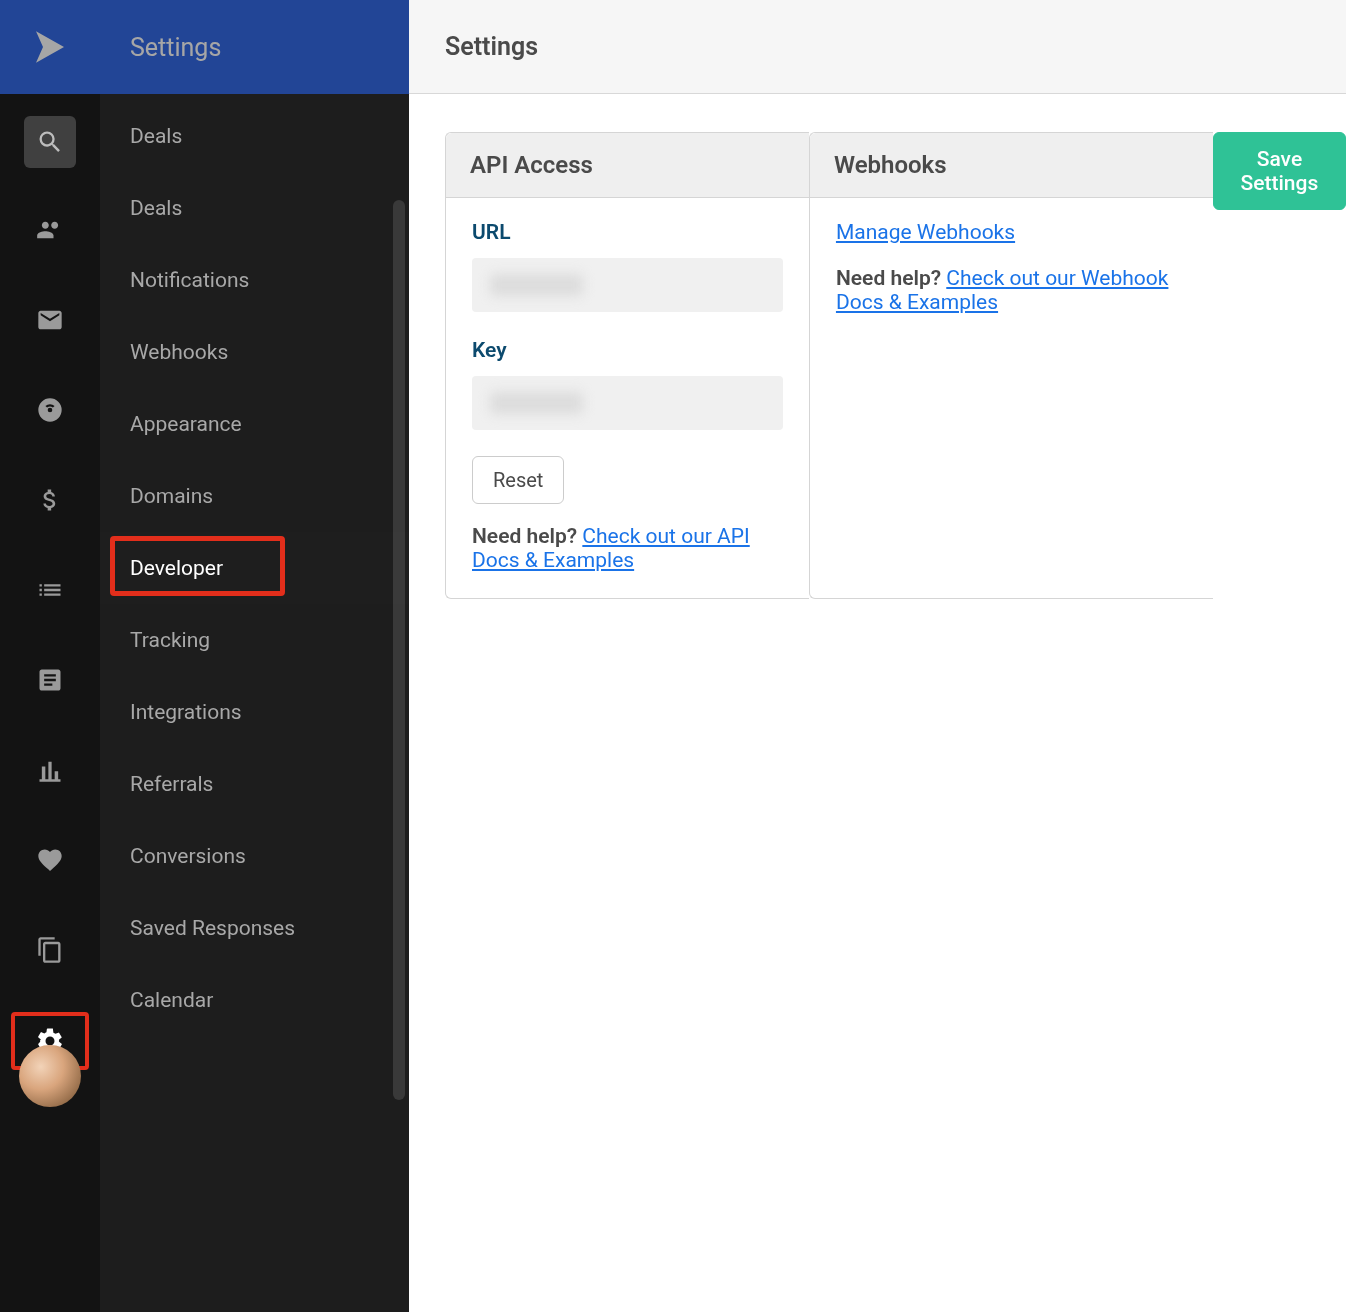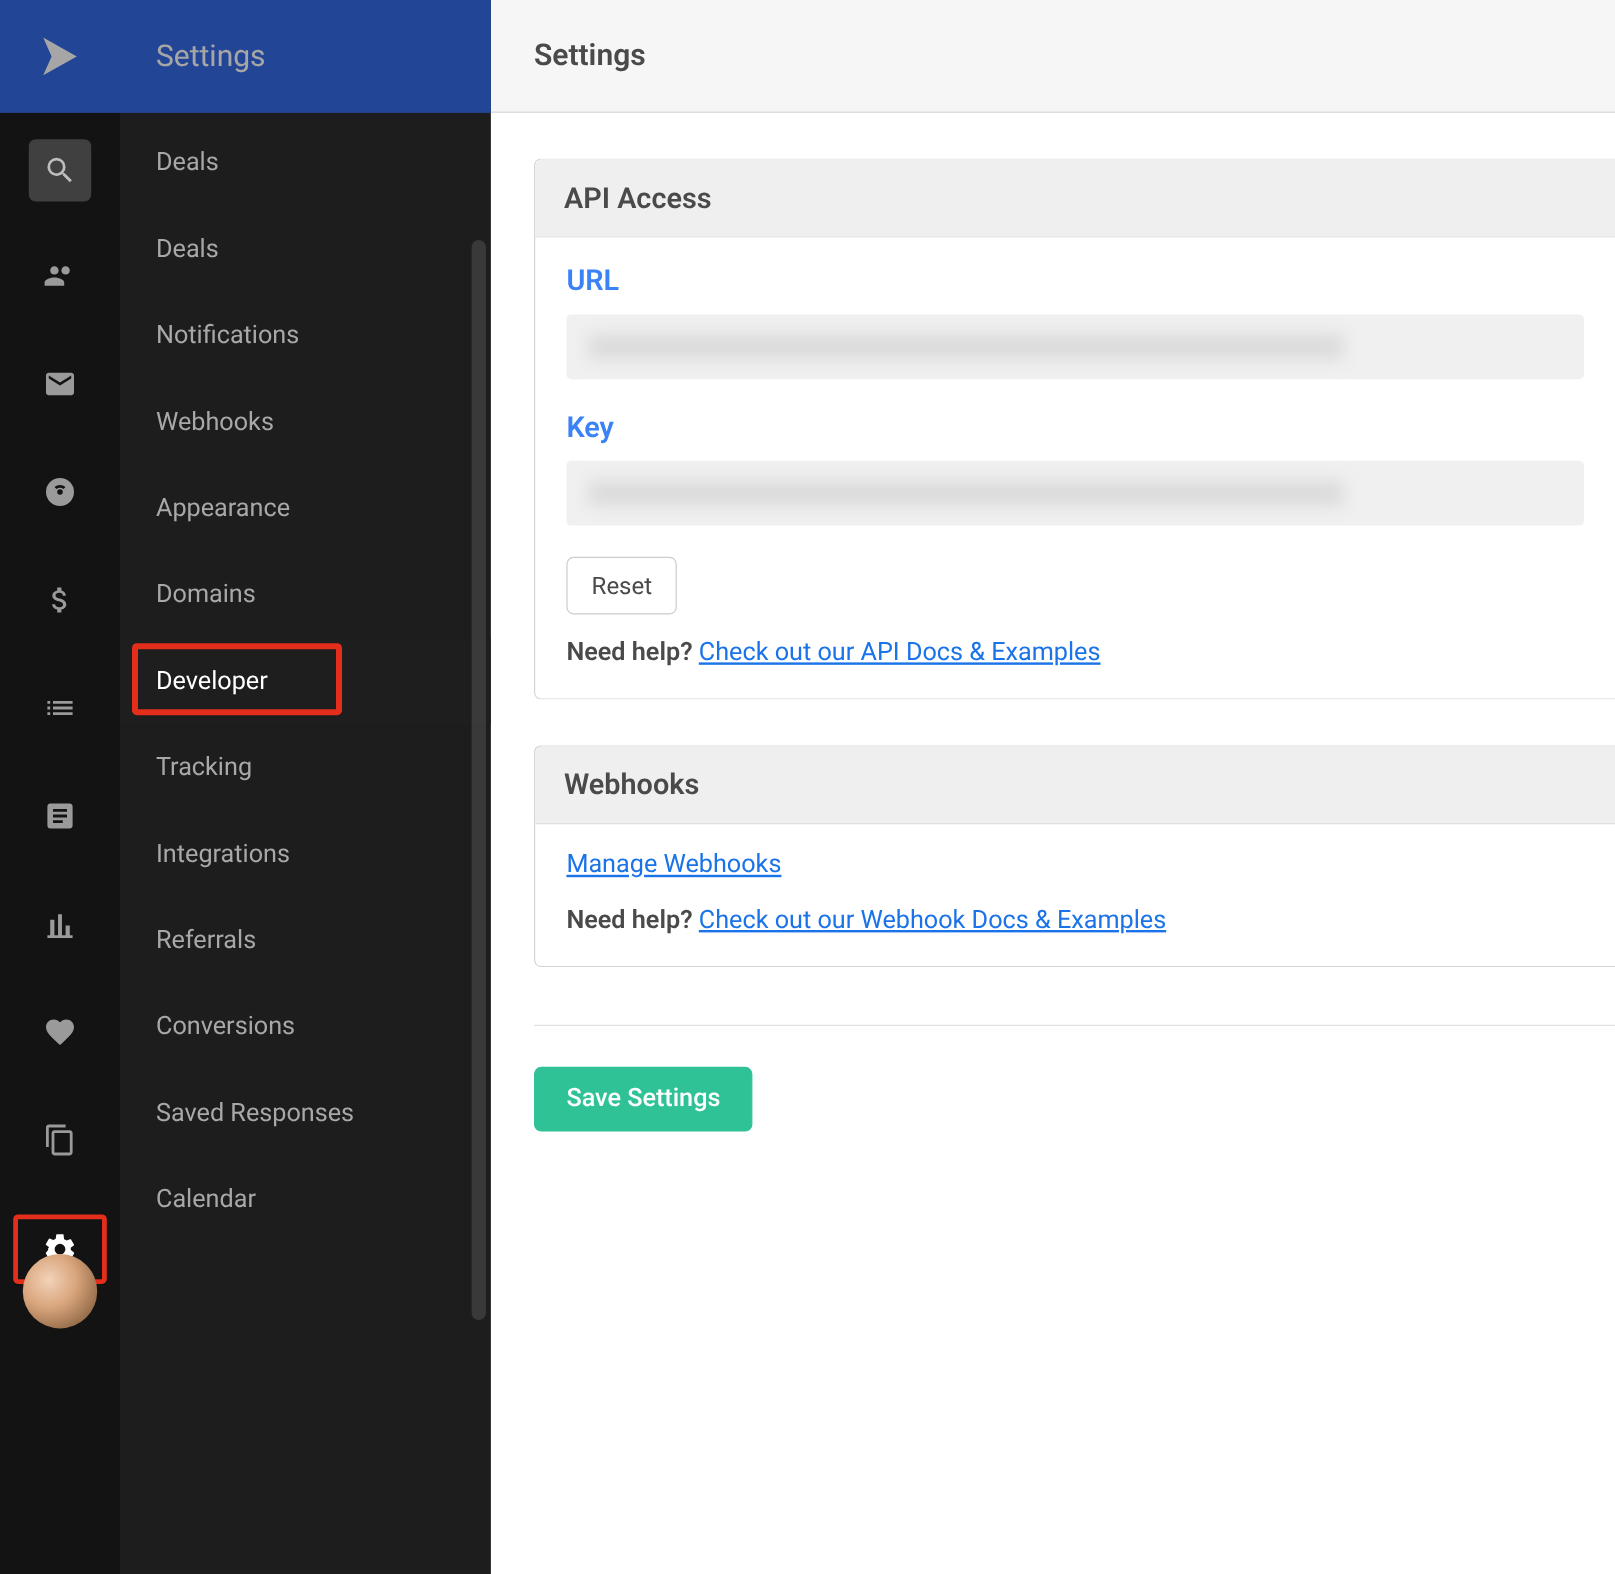--- a/index.html
+++ b/index.html
@@ -189,21 +189,21 @@
       padding-left: 36px;
     }
     .main-header span {
       font-size: 25px;
       font-weight: 600;
       color: #4a4a4a;
     }
     .main-body {
       padding: 38px 0 0 36px;
       display: flex;
-      flex-direction: column;
+      flex-direction: row;
     }
     .card {
       border: 1px solid #d5d5d5;
       border-radius: 6px 0 0 6px;
       border-right: none;
       margin-bottom: 38px;
       background: #ffffff;
     }
     .card-header {
       background: #efefef;
@@ -213,23 +213,23 @@
     }
     .card-header span {
       font-size: 24px;
       font-weight: 600;
       color: #4a4a4a;
     }
     .card-body {
       padding: 22px 26px 26px 26px;
     }
     .field-label {
-      font-size: 24px;
+      font-size: 21px;
       font-weight: 600;
-      color: #3b82f6;
+      color: #0c4a6e;
       margin-bottom: 14px;
       display: block;
     }
     .blurred-value {
       width: 100%;
       height: 54px;
       background: #f0f0f0;
       border-radius: 4px;
       margin-bottom: 26px;
       position: relative;

